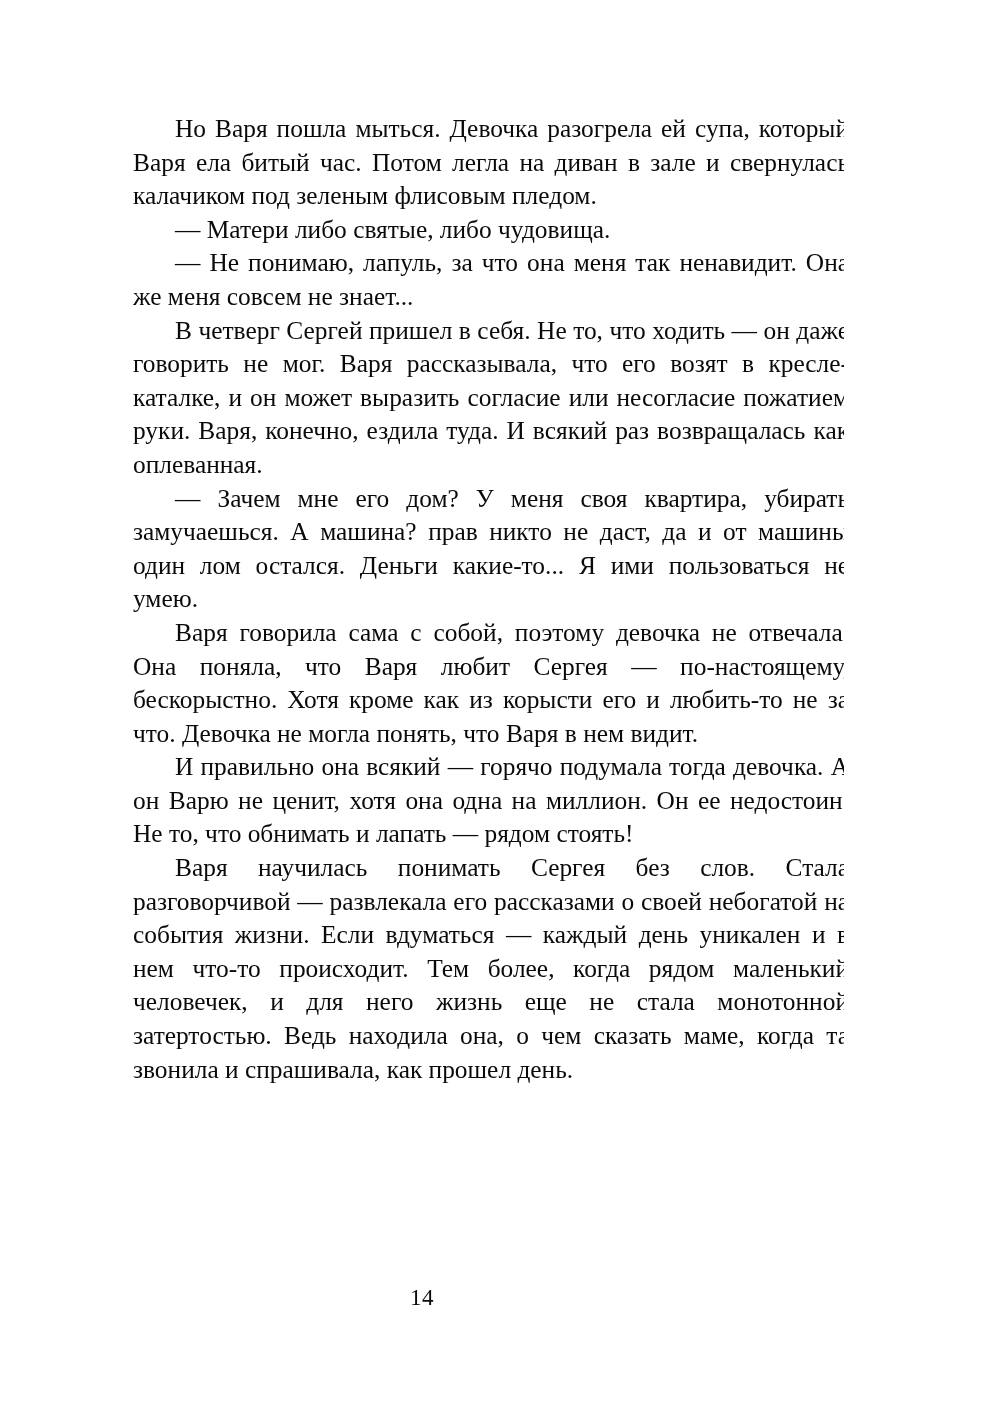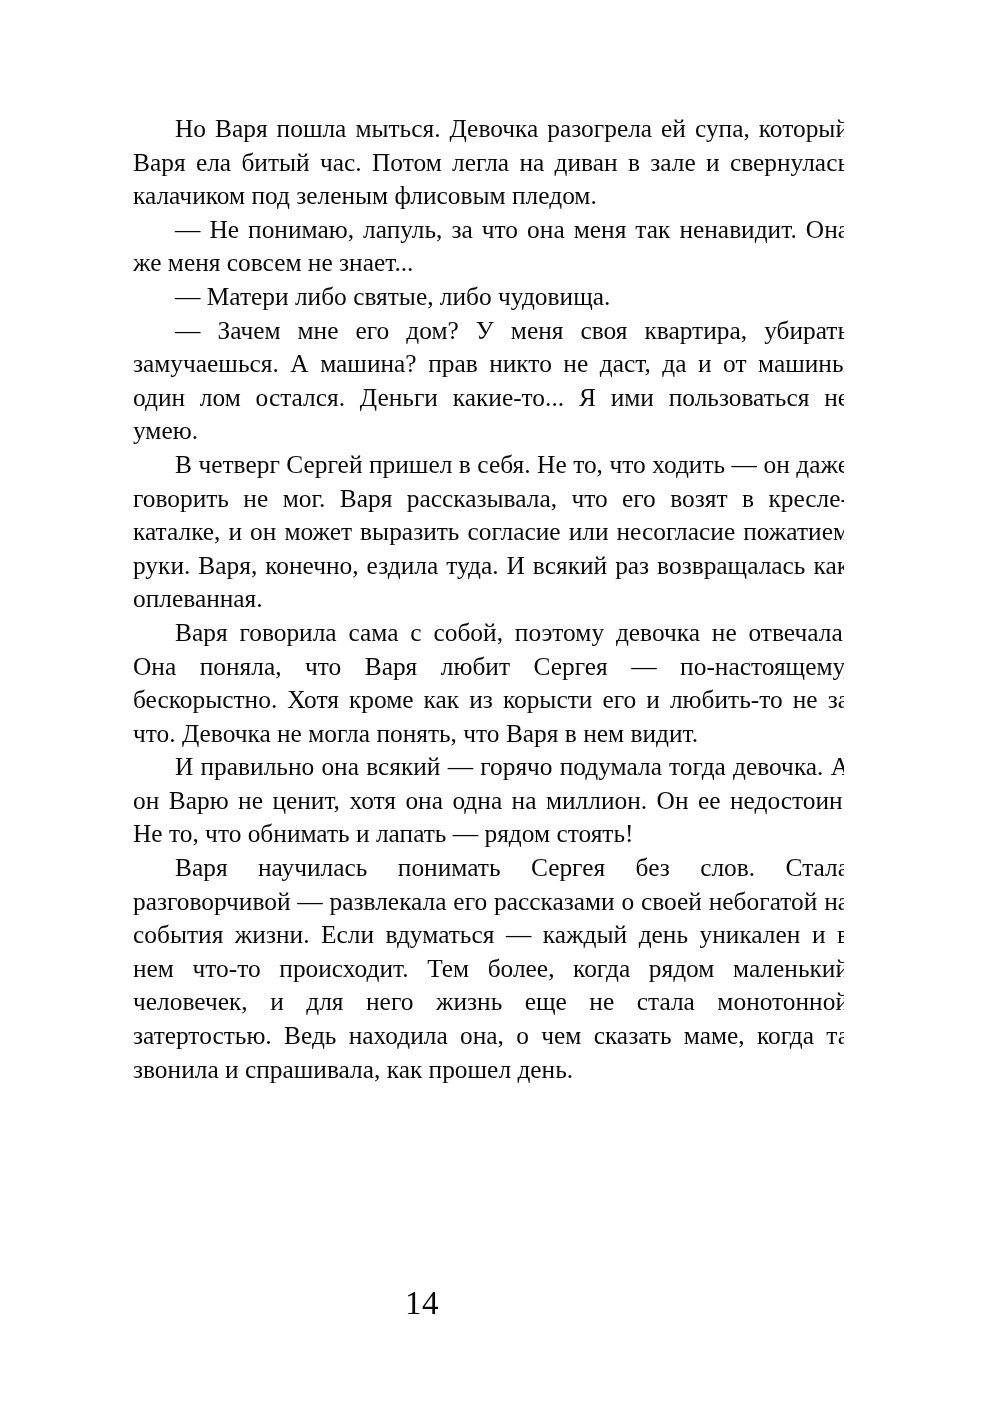--- a/index.html
+++ b/index.html
@@ -37,36 +37,36 @@
     text-indent: 42px;
     text-align: justify;
     text-align-last: left;
   }
   .page-number {
     position: absolute;
     left: 0;
     right: 0;
     top: 1285px;
     text-align: center;
-    font-size: 33px;
+    font-size: 23px;
     color: #0a0a0a;
     letter-spacing: 0.5px;
   }
 </style>
 </head>
 <body>
 
 <div class="page">
 
   <div class="text-block">
     <p class="para">Но Варя пошла мыться. Девочка разогрела ей супа, который Варя ела битый час. Потом легла на диван в зале и свернулась калачиком под зеленым флисовым пледом.</p>
+    <p class="para">— Матери либо святые, либо чудовища.</p>
     <p class="para">— Не понимаю, лапуль, за что она меня так ненавидит. Она же меня совсем не знает...</p>
-    <p class="para">— Матери либо святые, либо чудовища.</p>
+    <p class="para">В четверг Сергей пришел в себя. Не то, что ходить — он даже говорить не мог. Варя рассказывала, что его возят в кресле-каталке, и он может выразить согласие или несогласие пожатием руки. Варя, конечно, ездила туда. И всякий раз возвращалась как оплеванная.</p>
     <p class="para">— Зачем мне его дом? У меня своя квартира, убирать замучаешься. А машина? прав никто не даст, да и от машины один лом остался. Деньги какие-то... Я ими пользоваться не умею.</p>
-    <p class="para">В четверг Сергей пришел в себя. Не то, что ходить — он даже говорить не мог. Варя рассказывала, что его возят в кресле-каталке, и он может выразить согласие или несогласие пожатием руки. Варя, конечно, ездила туда. И всякий раз возвращалась как оплеванная.</p>
     <p class="para">Варя говорила сама с собой, поэтому девочка не отвечала. Она поняла, что Варя любит Сергея — по-настоящему, бескорыстно. Хотя кроме как из корысти его и любить-то не за что. Девочка не могла понять, что Варя в нем видит.</p>
     <p class="para">И правильно она всякий — горячо подумала тогда девочка. А он Варю не ценит, хотя она одна на миллион. Он ее недостоин. Не то, что обнимать и лапать — рядом стоять!</p>
     <p class="para">Варя научилась понимать Сергея без слов. Стала разговорчивой — развлекала его рассказами о своей небогатой на события жизни. Если вдуматься — каждый день уникален и в нем что-то происходит. Тем более, когда рядом маленький человечек, и для него жизнь еще не стала монотонной затертостью. Ведь находила она, о чем сказать маме, когда та звонила и спрашивала, как прошел день.</p>
   </div>
 
   <div class="page-number">14</div>
 
 </div>
 
 </body></html>

